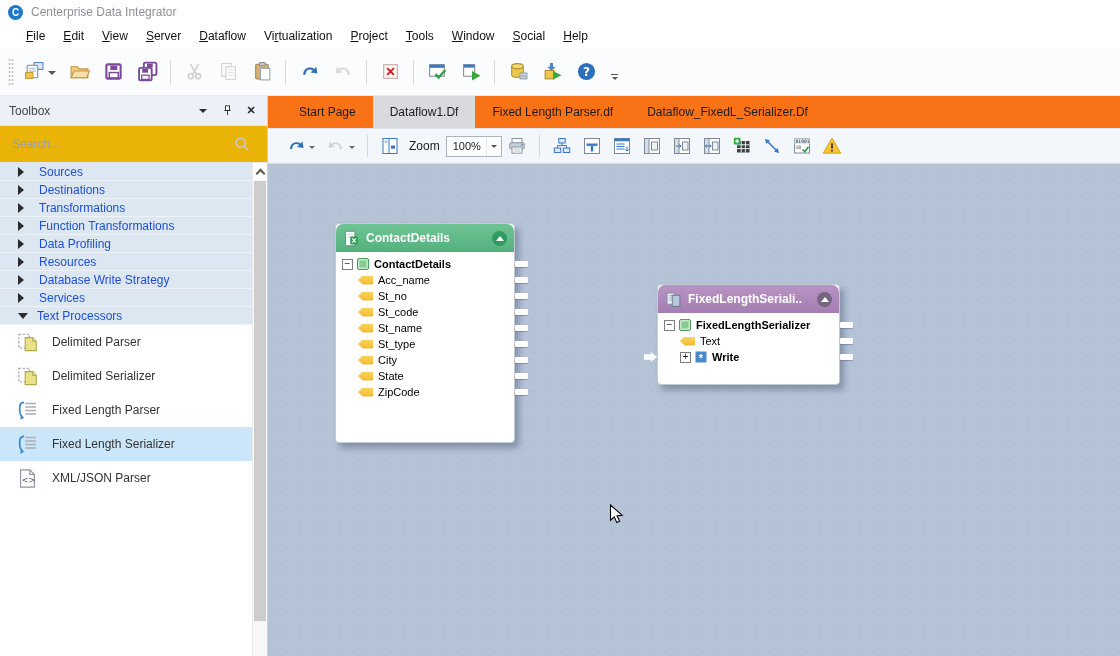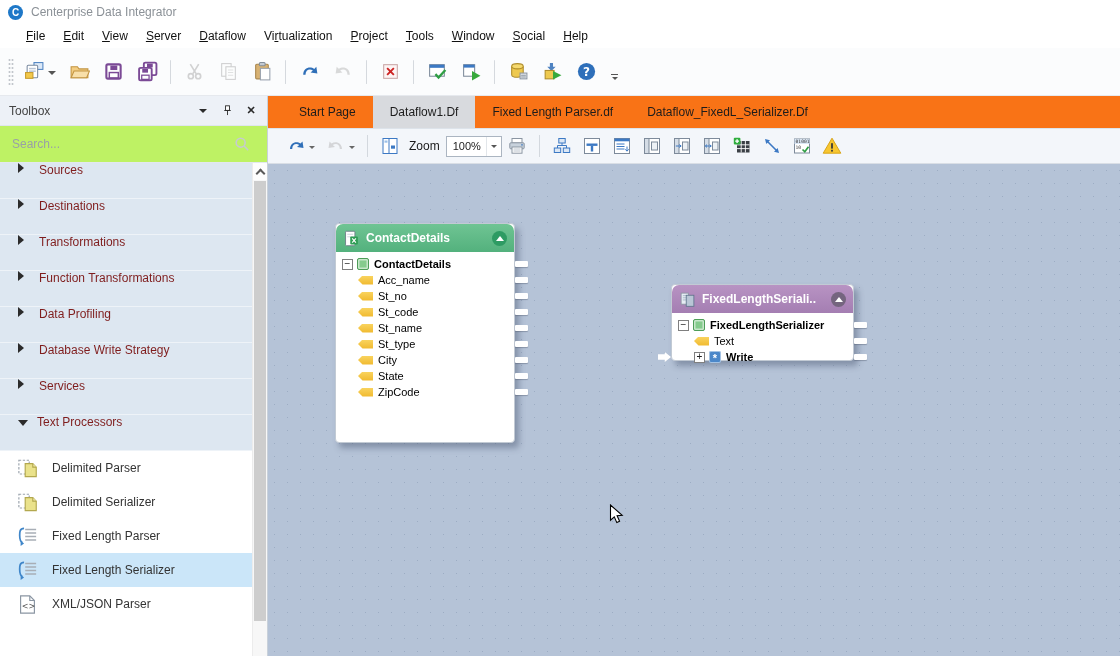--- a/index.html
+++ b/index.html
@@ -35,27 +35,27 @@
   .workspace { position:absolute; top:96px; left:0; right:0; bottom:0; display:flex; }
 
   
   .toolbox { width:268px; flex:0 0 268px; display:flex; flex-direction:column; background:#fff; border-right:1px solid #c9d1da; }
   .tbx-header { height:30px; background:#edf1f7; display:flex; align-items:center; padding:0 9px; color:#444; border-bottom:1px solid #e0e6ee; }
   .tbx-title { flex:1; }
   .hdr-ic { margin-left:10px; display:flex; align-items:center; justify-content:center; width:14px; height:14px; }
   .chev-down { border:4.5px solid transparent; border-top-color:#2b2b2b; margin-top:4px; }
   .hdr-ic svg { width:13px; height:13px; }
   .close-x::before { content:"\2715"; font-weight:bold; font-size:11px; color:#2b2b2b; }
-  .tbx-search { height:37px; background:#bef264; border-bottom:1px solid #e3e8ef; position:relative; display:flex; align-items:center; padding:0 12px; }
+  .tbx-search { height:37px; background:#eab308; border-bottom:1px solid #e3e8ef; position:relative; display:flex; align-items:center; padding:0 12px; }
   .tbx-search input { border:none; outline:none; width:210px; font-size:12px; font-family:"Liberation Sans",sans-serif; color:#555; background:transparent; }
   .tbx-search input::placeholder { color:#9aa0a6; }
   .search-ic { position:absolute; right:16px; top:9px; width:18px; height:18px; }
   .tbx-list { flex:1; position:relative; overflow:hidden; background:#fff; }
   .tbx-rows { width:253px; }
-  .cat-row { height:36px; background:#dde7f1; border-bottom:1px solid #eef3f8; display:flex; padding-left:18px; color:#7f1d1d; }
+  .cat-row { height:18px; background:#dde7f1; border-bottom:1px solid #eef3f8; display:flex; align-items:center; padding-left:18px; color:#1d4ed8; }
   .cat-arrow { margin-right:15px; width:0; height:0; }
   .cat-arrow.r { border:5px solid transparent; border-left:6px solid #2b2b2b; margin-right:10px; }
   .cat-arrow.d { border:5px solid transparent; border-top:6px solid #2b2b2b; margin-top:5px; margin-right:9px; }
   .item-row { height:34px; background:#fff; display:flex; align-items:center; padding-left:16px; color:#333; }
   .item-row.sel { background:#cbe6f9; }
   .item-ic { width:23px; height:23px; margin-right:13px; }
   .item-ic svg { width:23px; height:23px; }
   
   .tbx-scroll { position:absolute; right:0; top:0; bottom:0; width:15px; background:#f7f7f7; border-left:1px solid #ececec; }
   .sb-up { height:17px; display:flex; align-items:center; justify-content:center; background:#fdfdfd; }
@@ -79,21 +79,21 @@
   .zoom-combo { width:56px; height:21px; background:#fff; border:1px solid #abb5c1; display:flex; align-items:center; position:relative; padding-left:6px; font-size:11px; color:#222; }
   .zoom-combo .zc-caret { position:absolute; right:0; top:0; bottom:0; width:15px; border-left:1px solid #e2e6ea; display:flex; align-items:center; justify-content:center; }
   .zc-caret::before { content:""; border:3.5px solid transparent; border-top-color:#555; margin-top:3px; }
 
   
   .canvas { flex:1; position:relative; background:#b5c3d7;
             background-image:radial-gradient(rgba(110,130,158,.35) .8px, transparent .9px); background-size:13px 13px; overflow:hidden; }
 
   .node { position:absolute; background:#fff; border-radius:4px; border:1px solid #c2cad4; box-shadow:4px 5px 6px rgba(70,85,110,.45); }
   .node-contact { left:67px; top:59px; width:180px; height:220px; }
-  .node-ser { left:389px; top:120px; width:183px; height:77px;margin-left:14px; }
+  .node-ser { left:389px; top:120px; width:183px; height:101px; }
   .node-header { height:28px; border-radius:7px 7px 0 0; display:flex; align-items:center; padding:0 7px; color:#fff; font-weight:bold; font-size:12px; }
   .hdr-green { background:linear-gradient(#6fc493,#53b17d); }
   .nh-icon { width:17px; height:17px; margin-right:6px; }
   .nh-icon svg { width:17px; height:17px; }
   .nh-title { flex:1; white-space:nowrap; overflow:hidden; }
   .collapse-btn { width:15px; height:15px; border-radius:50%; display:flex; align-items:center; justify-content:center; }
   .cb-green { background:#2e9b63; }
   .cb-purple { background:#75657f; }
   .tri-up { width:0; height:0; border:4px solid transparent; border-bottom:5px solid #fff; margin-top:-3px; }
 
@@ -500,20 +500,24 @@
           <div class="cat-row">
             <span class="cat-arrow r"></span>
             <span class="cat-label">Function Transformations</span>
           </div>
 
           <div class="cat-row">
             <span class="cat-arrow r"></span>
             <span class="cat-label">Data Profiling</span>
           </div>
 
+          <div class="cat-row">
+            <span class="cat-arrow r"></span>
+            <span class="cat-label">Resources</span>
+          </div>
 
           <div class="cat-row">
             <span class="cat-arrow r"></span>
             <span class="cat-label">Database Write Strategy</span>
           </div>
 
           <div class="cat-row">
             <span class="cat-arrow r"></span>
             <span class="cat-label">Services</span>
           </div>

